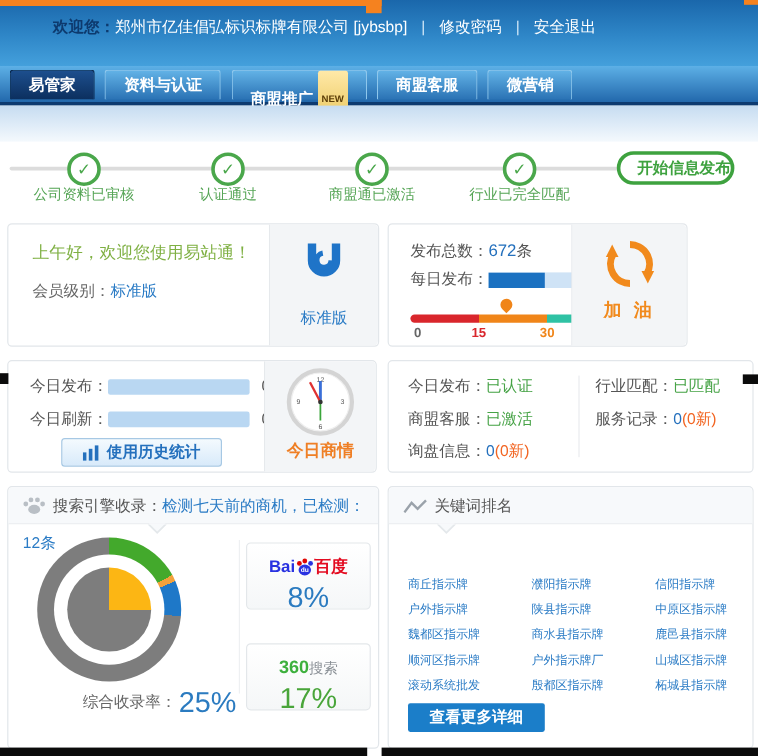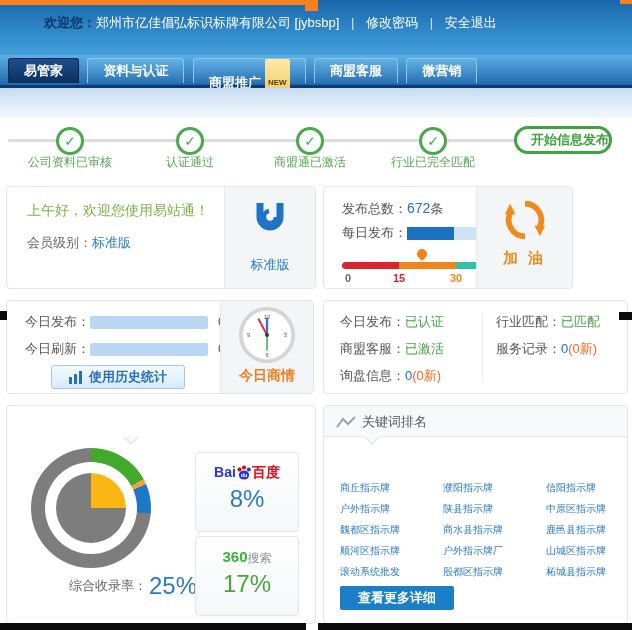--- a/index.html
+++ b/index.html
@@ -107,21 +107,21 @@
     border-right:7px solid transparent;border-top:7px solid #f7f9fb;margin-left:1px;}
   .info-blue{color:#2a7bc5;}
 
   
   .donut-ring{position:absolute;left:24px;top:42px;width:120px;height:120px;border-radius:50%;}
   .donut-hole{position:absolute;left:38px;top:56px;width:92px;height:92px;border-radius:50%;background:#fff;}
   .donut-pie{position:absolute;left:49px;top:67px;width:70px;height:70px;border-radius:50%;}
   .rate-line{position:absolute;left:8px;top:166px;width:182px;text-align:right;font-size:13px;color:#666;}
   .rate-value{font-size:24px;color:#2b7bc0;vertical-align:-4px;margin-left:2px;}
   .seo-div{position:absolute;left:192px;top:44px;height:128px;border-left:1px solid #eef0f2;}
-  .seo-box{position:absolute;left:188px;width:104px;height:80px;border:1px solid #e3e7ea;border-radius:4px;
+  .seo-box{position:absolute;left:198px;width:104px;height:56px;border:1px solid #e3e7ea;border-radius:4px;
     background:linear-gradient(180deg,#ffffff,#f5f7f8);text-align:center;box-sizing:border-box;cursor:pointer;}
   .seo-box1{top:46px;}
   .seo-box2{top:130px;}
   .seo-logo{margin-top:11px;font-size:14px;font-weight:bold;white-space:nowrap;}
   .bd-latin{color:#2932e1;}
   .bd-cn{color:#e30b20;}
   .so-num{color:#3db03d;font-size:15px;}
   .so-cn{color:#8a9096;font-weight:normal;font-size:12px;}
   .seo-box-val{font-size:24px;margin-top:3px;}
   .val-blue{color:#2b7bc0;}
@@ -270,20 +270,29 @@
   <div class="status-div"></div>
   <div class="status-row" style="left:172px;top:12px;">
     <span>行业匹配：</span><span class="sv-green">已匹配</span>
   </div>
   <div class="status-row" style="left:172px;top:39px;">
     <span>服务记录：</span><span class="sv-blue">0</span><span class="sv-extra">(0新)</span>
   </div>
 </div>
 
 <div class="card" id="card-seo">
+  <div class="card-header">
+    <svg class="hdr-ico" width="19" height="15" viewBox="0 0 19 15">
+      <ellipse cx="9.5" cy="10.5" rx="5" ry="3.8" fill="#b9bfc5"></ellipse>
+      <circle cx="2.5" cy="6" r="2" fill="#b9bfc5"></circle>
+      <circle cx="6.8" cy="2.6" r="2" fill="#b9bfc5"></circle>
+      <circle cx="12.2" cy="2.6" r="2" fill="#b9bfc5"></circle>
+      <circle cx="16.5" cy="6" r="2" fill="#b9bfc5"></circle>
+    </svg><span>搜索引擎收录：</span><span class="info-blue">检测七天前的商机，已检测：12条</span>
+  </div>
   <div class="tail-o" style="left:116px;"></div>
   <div class="tail-i" style="left:116px;"></div>
   <div class="donut-ring" style="background: conic-gradient(rgb(67, 169, 44) 0%, rgb(67, 169, 44) 17%, rgb(242, 161, 60) 17%, rgb(242, 161, 60) 18.5%, rgb(30, 120, 200) 18.5%, rgb(30, 120, 200) 26.5%, rgb(125, 125, 125) 26.5%, rgb(125, 125, 125) 100%);"></div>
   <div class="donut-hole"></div>
   <div class="donut-pie" style="background: conic-gradient(rgb(252, 182, 20) 0%, rgb(252, 182, 20) 25%, rgb(125, 125, 125) 25%, rgb(125, 125, 125) 100%);"></div>
   <div class="rate-line">
     <span>综合收录率：</span><span class="rate-value">25%</span>
   </div>
   <div class="seo-div"></div>
   <div class="seo-box seo-box1">

